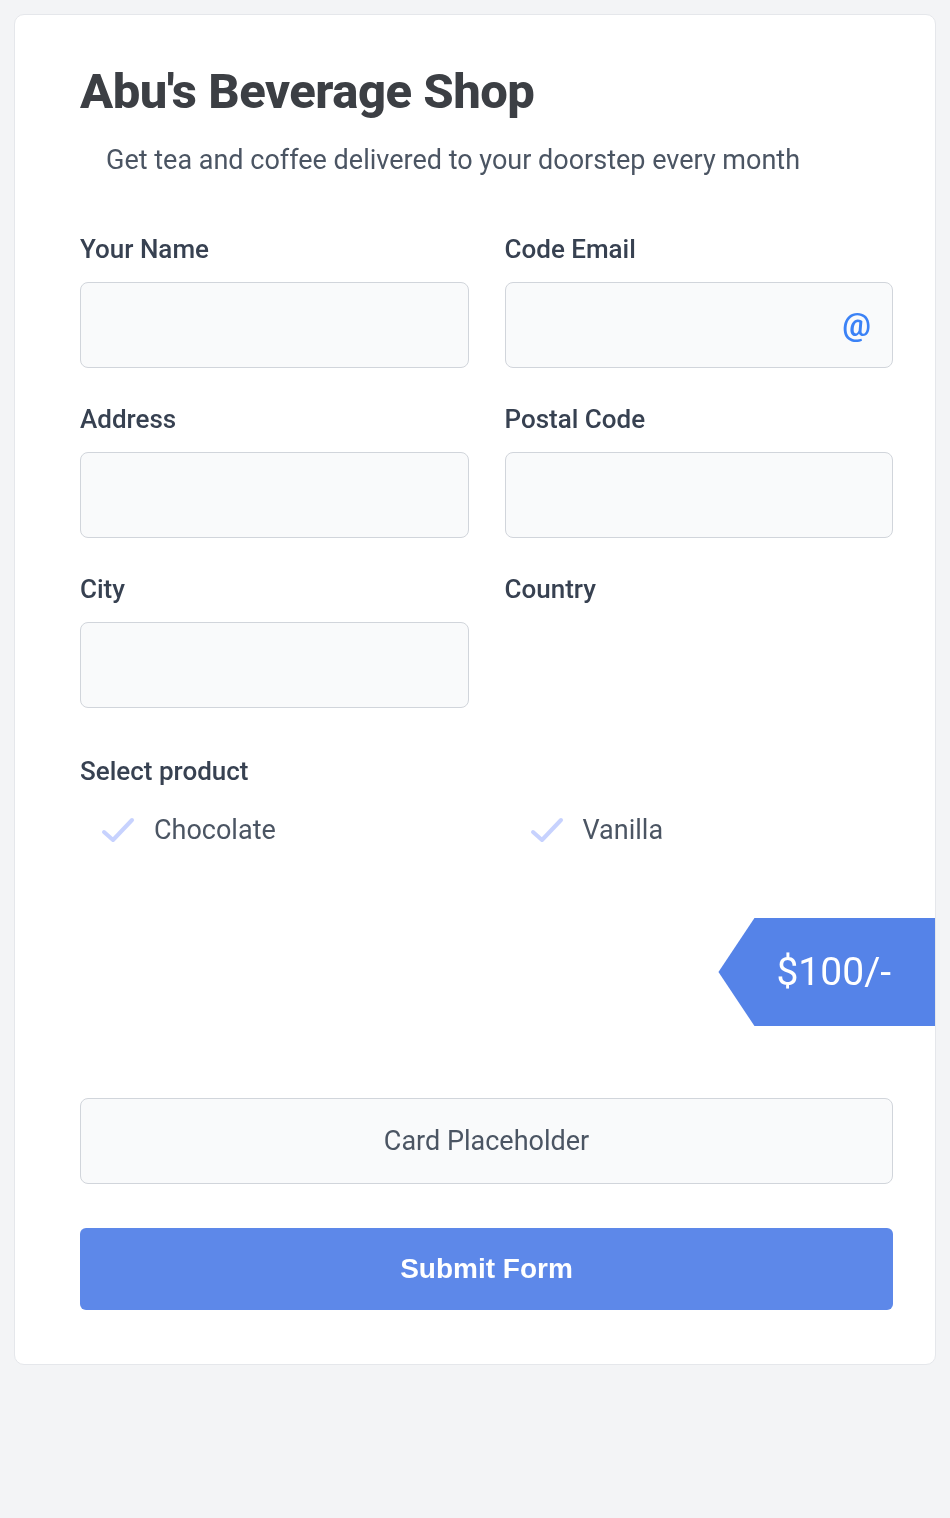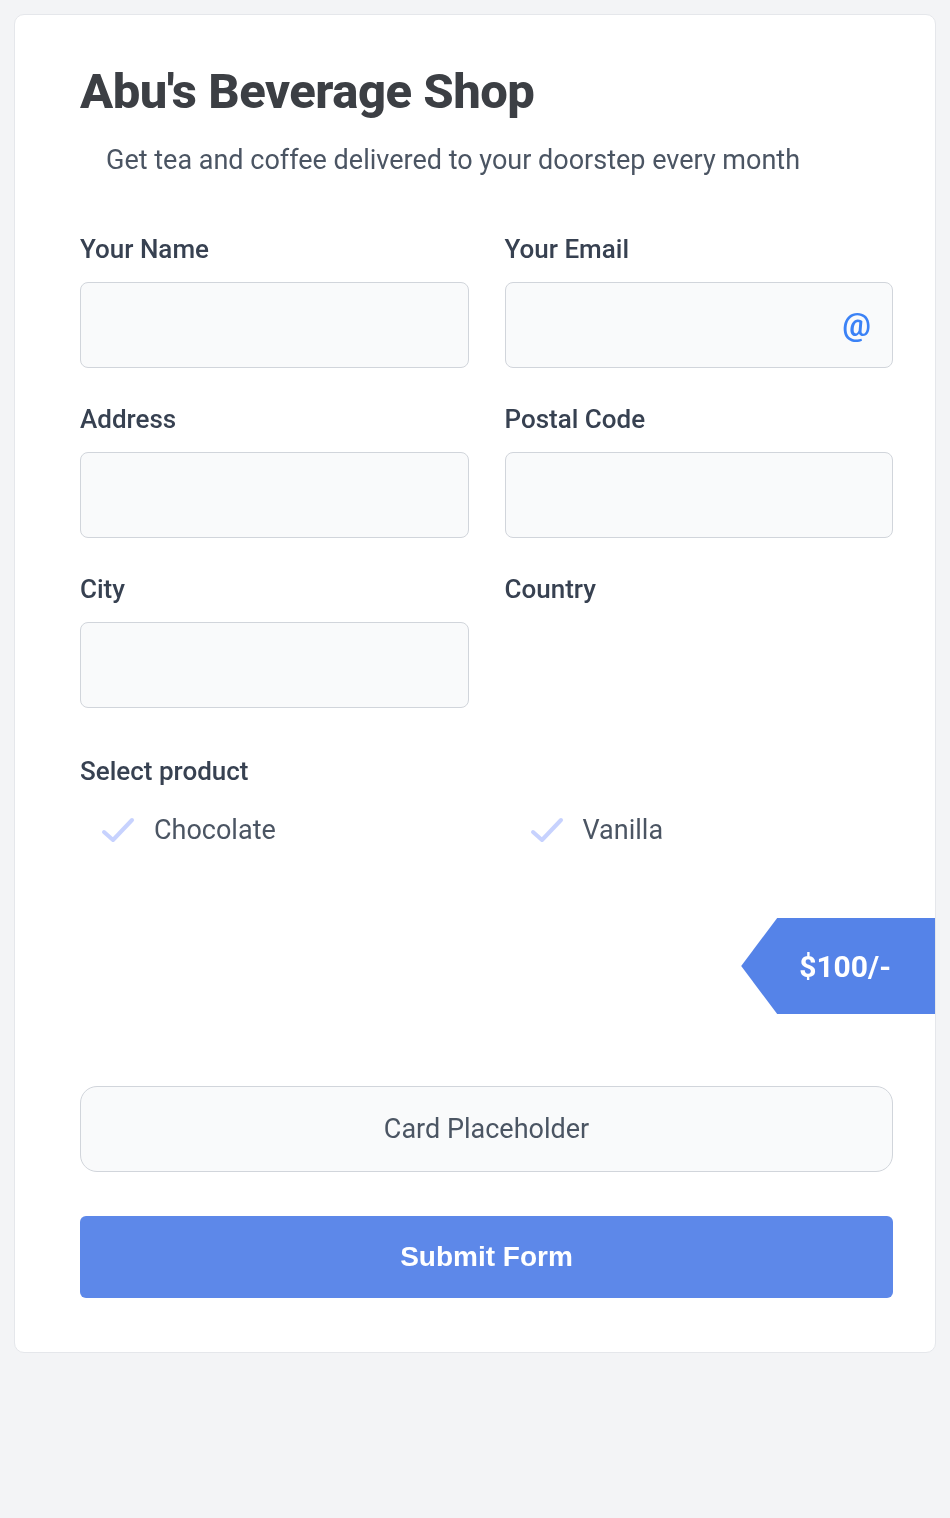--- a/index.html
+++ b/index.html
@@ -144,34 +144,34 @@
     }
     .price-tag-row {
       display: flex;
       justify-content: flex-end;
       margin-top: 72px;
       margin-right: -42px;
     }
     .price-tag {
       background: #5583e8;
       color: #ffffff;
-      font-size: 30px;
-      font-weight: 700;
-      height: 96px;
+      font-size: 39px;
+      font-weight: 400;
+      height: 108px;
       display: flex;
       align-items: center;
       padding: 0 44px 0 58px;
       clip-path: polygon(36px 0, 100% 0, 100% 100%, 36px 100%, 0 50%);
     }
     .card-placeholder {
       margin-top: 72px;
       width: 100%;
       height: 86px;
       border: 1px solid #d1d5db;
-      border-radius: 17px;
+      border-radius: 8px;
       background: #f9fafb;
       display: flex;
       align-items: center;
       justify-content: center;
       font-size: 27px;
       color: #4b5563;
     }
     .submit-btn {
       margin-top: 44px;
       width: 100%;
@@ -196,21 +196,21 @@
   <div class="form-grid">
 
     <div class="form-field">
       <label class="label">Your Name</label>
       <div class="input-wrap">
         <input type="text" class="text-input" value="" style="">
       </div>
     </div>
 
     <div class="form-field">
-      <label class="label">Your Email</label>
+      <label class="label">Code Email</label>
       <div class="input-wrap">
         <input type="text" class="text-input with-icon" value="" style="">
         <span class="at-icon">@</span>
       </div>
     </div>
 
     <div class="form-field">
       <label class="label">Address</label>
       <div class="input-wrap">
         <input type="text" class="text-input" value="" style="">

